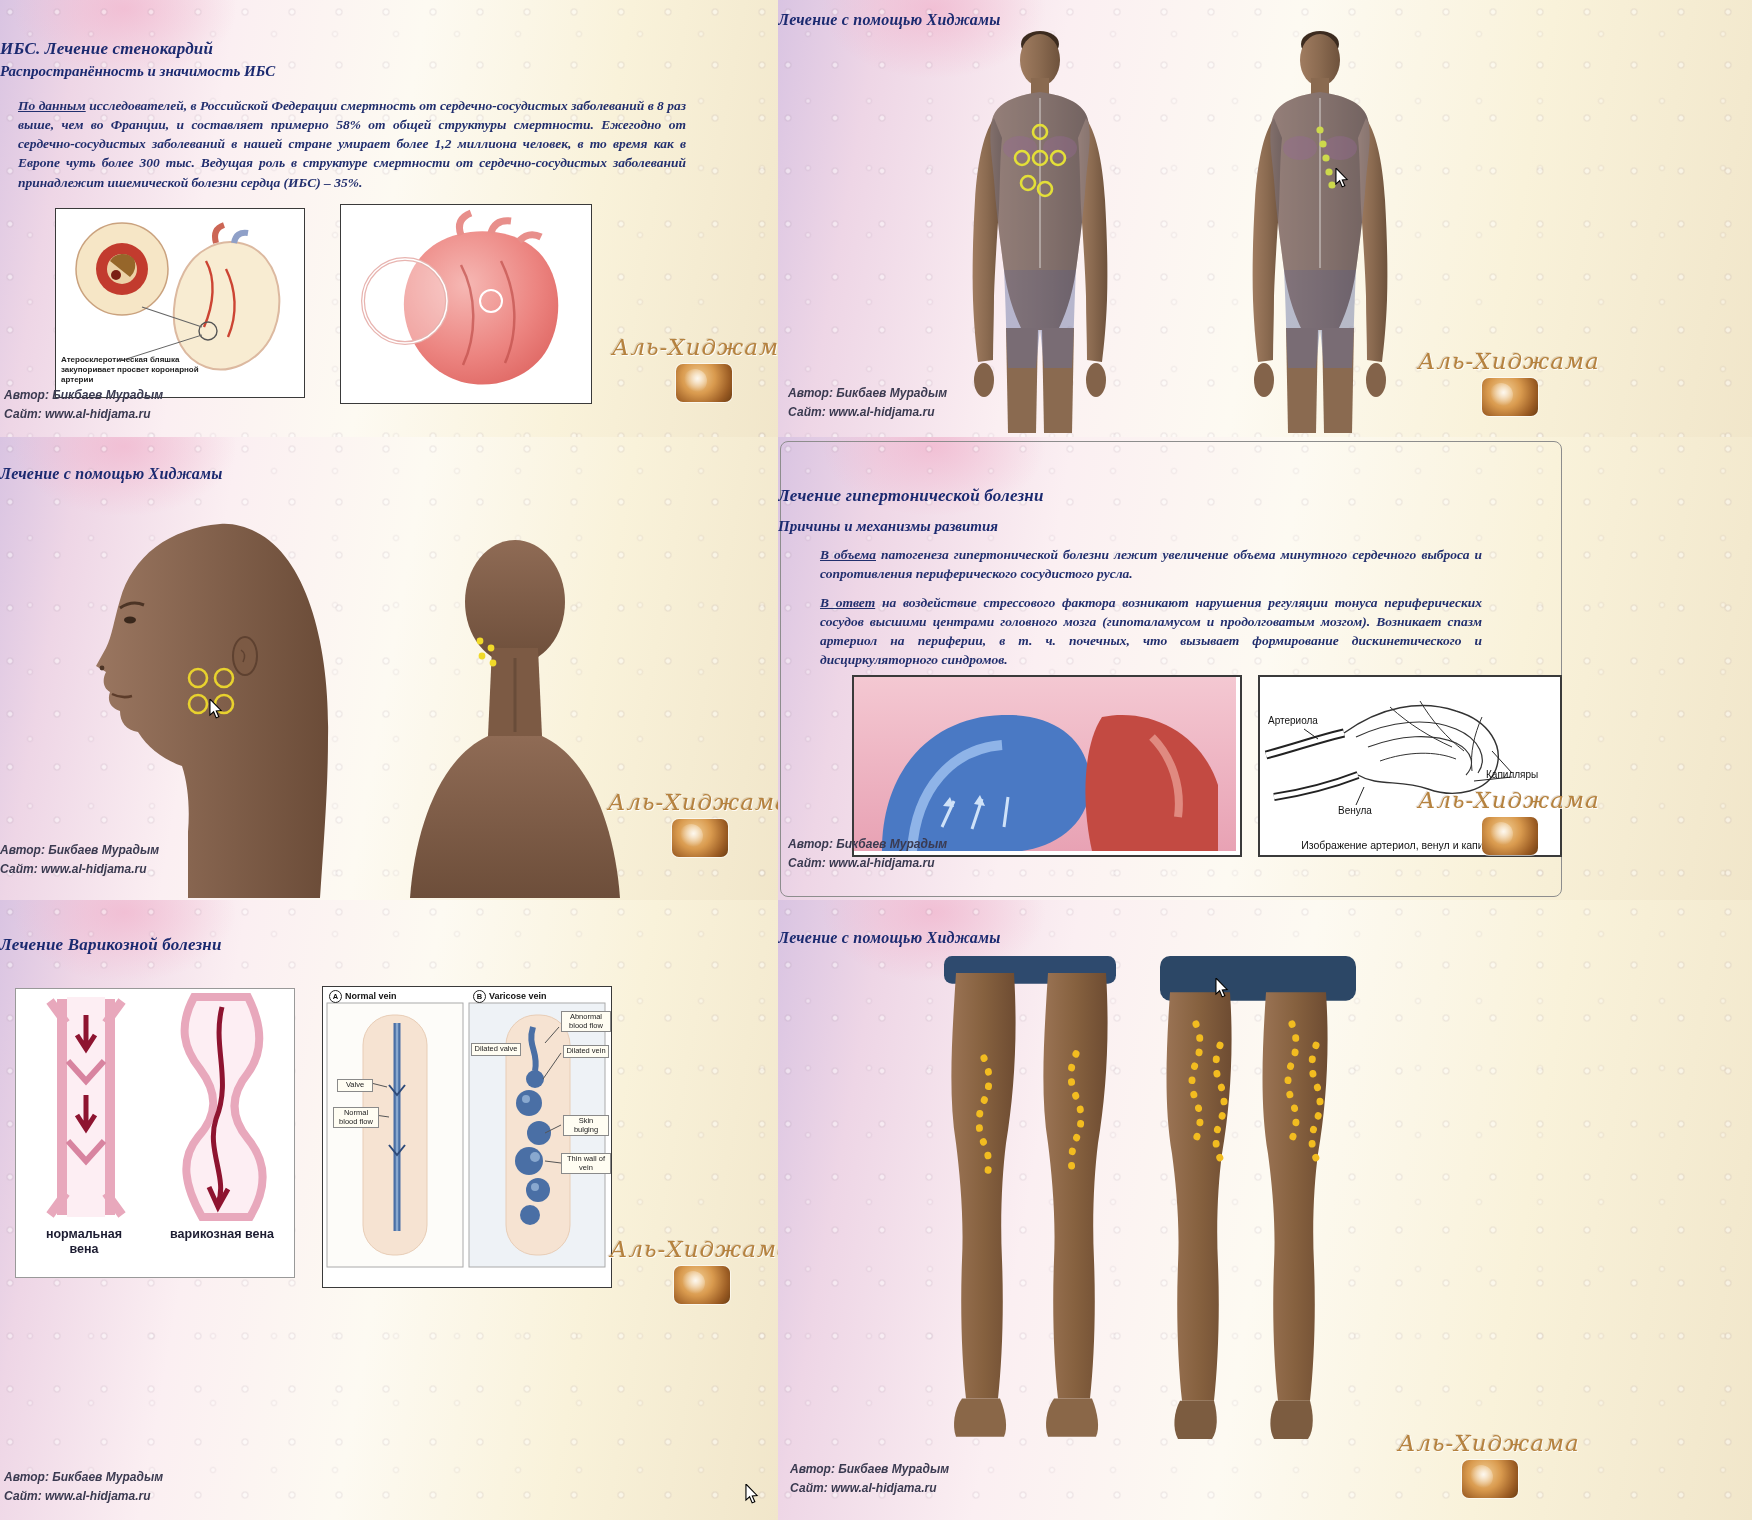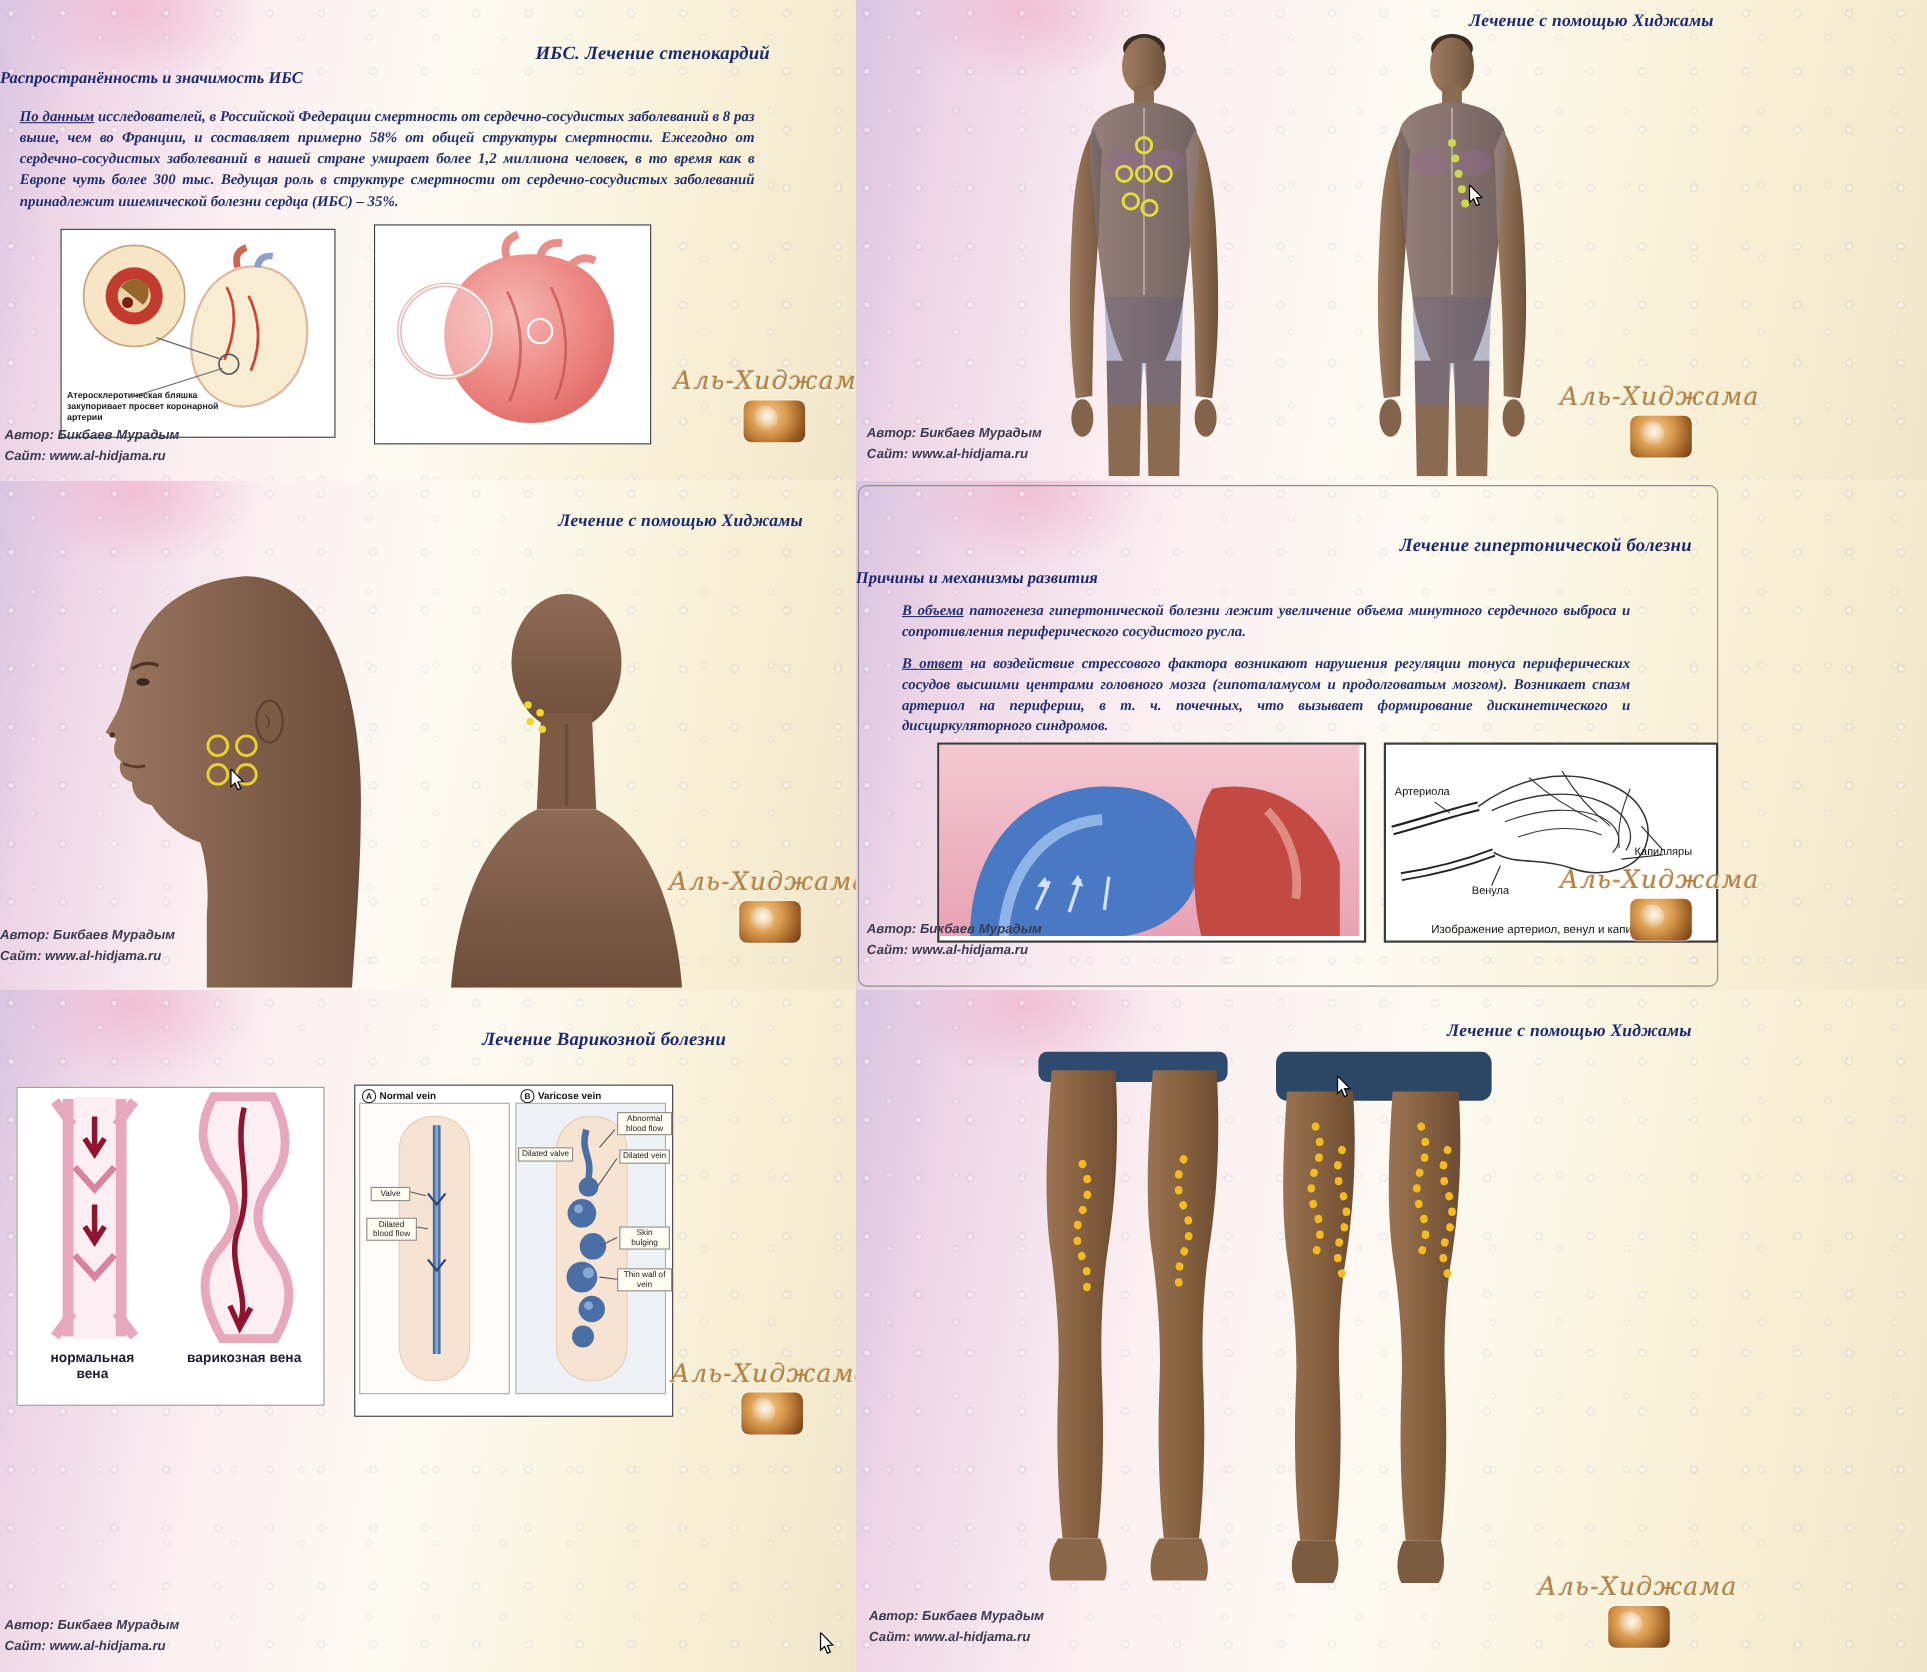--- a/index.html
+++ b/index.html
@@ -5,21 +5,21 @@
   html,body{margin:0;padding:0}
   body{width:1752px;height:1520px;background:#fff;font-family:"Liberation Sans",sans-serif}
   .grid{display:grid;grid-template-columns:778px 974px;grid-template-rows:437px 463px 620px;width:1752px;height:1520px}
   .slide{position:relative;overflow:hidden;background:
     radial-gradient(160px 100px at 16% 2%, rgba(241,168,196,.55), transparent 70%),
     linear-gradient(100deg,#d9c4e2 0%,#eed6e6 10%,#fbeff2 28%,#fdfaf2 50%,#f9f2da 74%,#f1e6ca 100%)}
   .droplets{position:absolute;inset:0;pointer-events:none;background-image:
     radial-gradient(circle at 10px 12px, rgba(255,255,255,.45) 1.5px, rgba(150,130,150,.13) 3px, transparent 4.5px),
     radial-gradient(circle at 30px 34px, rgba(255,255,255,.35) 1px, rgba(150,130,150,.09) 2.5px, transparent 4px);
     background-size:47px 53px,61px 67px}
-  .title{position:absolute;margin:0;font:bold italic 17px/1.25 "Liberation Serif",serif;color:#1b2a70;text-align:right;letter-spacing:.2px}
+  .title{position:absolute;margin:0;font:bold italic 17px/1.25 "Liberation Serif",serif;color:#1b2a70;text-align:left;letter-spacing:.2px}
   .subtitle{position:absolute;margin:0;font:bold italic 15px/1.2 "Liberation Serif",serif;color:#1b2a70;text-align:left}
   .para{position:absolute;margin:0;font:bold italic 13.5px/1.42 "Liberation Serif",serif;color:#222f6e;text-align:justify}
   .lead{text-decoration:underline}
   .author{position:absolute;font:bold italic 12px/1.55 "Liberation Sans",sans-serif;color:#3a3a50}
   .brand{position:absolute;width:170px}
   .brand-text{font:italic 23px/1 "DejaVu Serif",serif;color:#b5823f;letter-spacing:1px;white-space:nowrap;
     text-shadow:1px 1px 0 rgba(255,255,255,.85), -1px -1px 0 rgba(120,70,20,.18)}
   .brand-img{width:56px;height:38px;border-radius:7px;margin:5px 0 0 64px;position:relative;overflow:hidden;
     background:radial-gradient(circle at 40% 35%, #f3cf95 0%, #d99a4e 40%, #9c5d24 75%, #6b3c12 100%);
     box-shadow:0 0 0 1px rgba(255,255,255,.6)}
@@ -331,21 +331,21 @@
       </svg>
       <div class="panelhdr" style="left:6px;top:3px">
         <span class="badge">A</span>
         <span>Normal vein</span>
       </div>
       <div class="panelhdr" style="left:150px;top:3px">
         <span class="badge">B</span>
         <span>Varicose vein</span>
       </div>
       <div class="tag" style="left:14px;top:92px;width:30px">Valve</div>
-      <div class="tag" style="left:10px;top:120px;width:40px">Dilated blood flow</div>
+      <div class="tag" style="left:10px;top:120px;width:40px">Normal blood flow</div>
       <div class="tag" style="left:148px;top:56px;width:44px">Dilated valve</div>
       <div class="tag" style="left:238px;top:24px;width:44px">Abnormal blood flow</div>
       <div class="tag" style="left:240px;top:58px;width:40px">Dilated vein</div>
       <div class="tag" style="left:240px;top:128px;width:40px">Skin bulging</div>
       <div class="tag" style="left:238px;top:166px;width:44px">Thin wall of vein</div>
     </div>
 
     <div class="author" style="left:4px;top:568px">
       <div>Автор: Бикбаев Мурадым</div>
       <div>Сайт: www.al-hidjama.ru</div>

